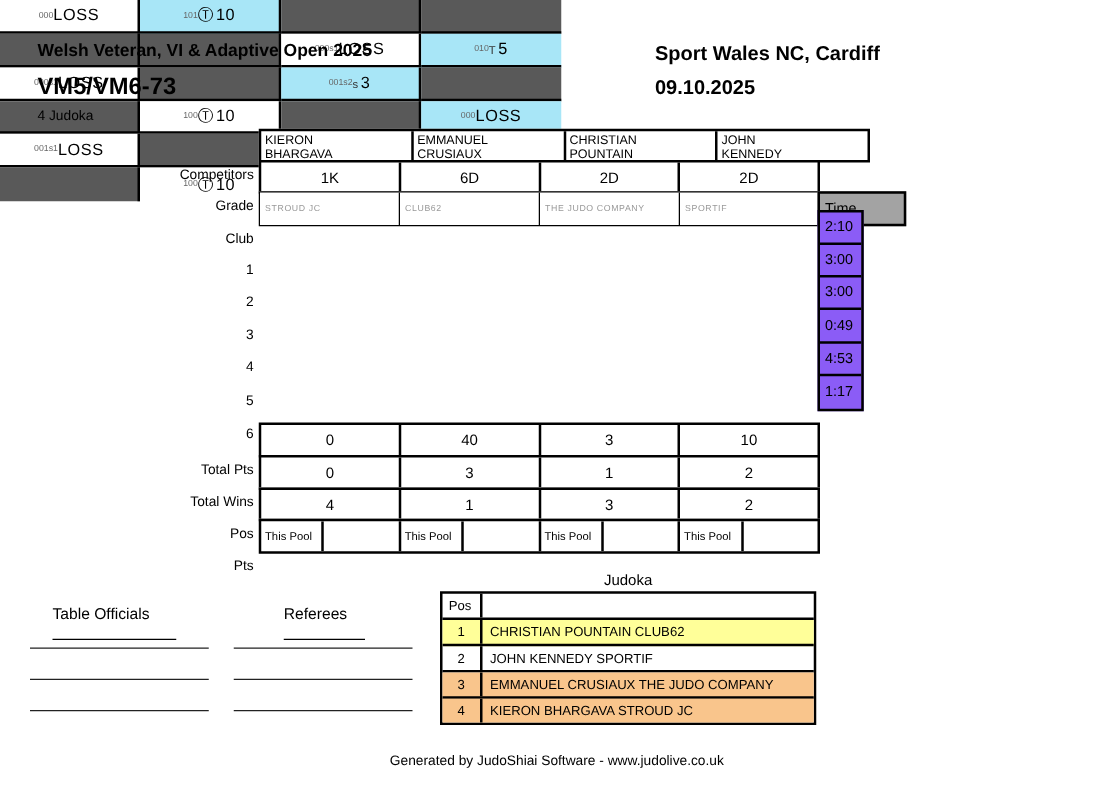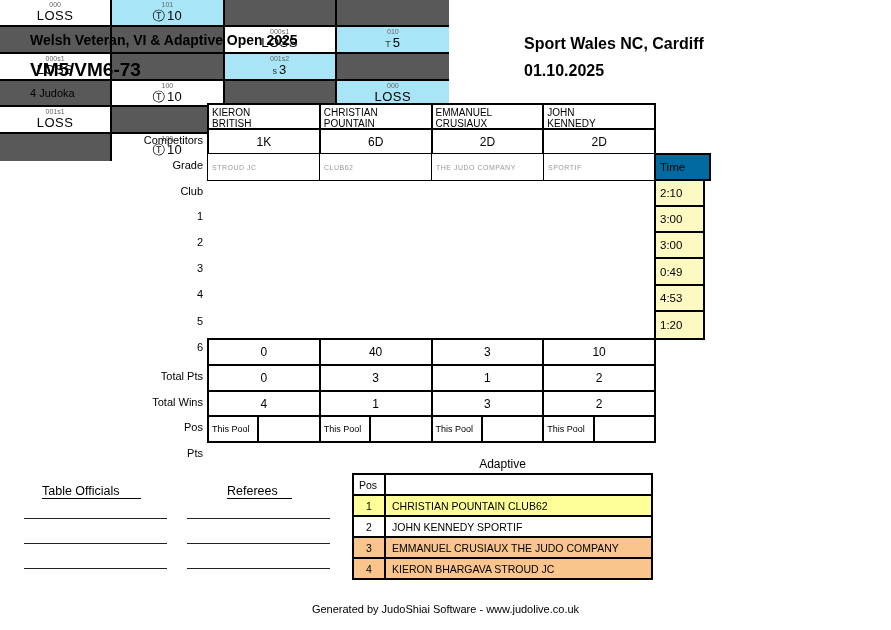--- a/index.html
+++ b/index.html
@@ -19,47 +19,47 @@
   .logo svg{margin-top:3px;}
 
   
   .lbl{position:absolute;left:60px;width:143px;text-align:right;font-size:11px;margin-top:24px;}
 
   
   .band{position:absolute;border:2px solid #000;box-sizing:border-box;display:flex;background:#fff;}
   .band>div{flex:1;box-sizing:border-box;border-right:2px solid #000;overflow:hidden;}
   .band>div:last-child{border-right:none;}
 
-  .comp-band{left:207px;top:103px;width:449px;height:27px;align-items:center;}
+  .comp-band{left:207px;top:103px;width:489px;height:27px;align-items:center;}
   .hcell{font-size:10px;line-height:11px;padding:2px 0 0 3px;}
   .grade-band{left:207px;top:128px;width:449px;height:27px;text-align:center;}
   .gcell{display:flex;align-items:center;justify-content:center;font-size:12px;}
   .club-band{left:207px;top:153px;width:449px;height:28px;border-width:1px;}
   .club-band>div{border-right:1px solid #000;}
   .club-band>div:last-child{border-right:none;}
   .ccell{display:flex;align-items:center;padding-left:4px;font-size:7px;color:#999;letter-spacing:.5px;}
 
   .match-band{left:207px;top:179px;width:449px;height:161px;display:grid;
               grid-template-columns:repeat(4,1fr);grid-template-rows:repeat(6,1fr);}
   .mcell{border-right:2px solid #000;border-bottom:2px solid #000;box-sizing:border-box;
-         display:flex;flex-direction:column;align-items:center;overflow:hidden;}
+         display:flex;flex-direction:row;align-items:center;overflow:hidden;justify-content:center;}
   .match-band .mcell:nth-child(4n){border-right:none;}
   .match-band .mcell:nth-child(n+21){border-bottom:none;}
   .mg{background:#595959;}
   .mb{background:#a8e6f7;}
   .mw{background:#fff;}
   .code{font-size:7px;line-height:8px;color:#666;margin-top:1px;}
   .score{font-size:13px;line-height:14px;letter-spacing:.5px;white-space:nowrap;}
   .sym{font-size:9px;color:#333;margin-right:2px;letter-spacing:0;}
   .sym.circ{font-size:12.5px;color:#000;}
 
-  .time-head{position:absolute;left:654px;top:153px;width:57px;height:28px;border:2px solid #000;
-             box-sizing:border-box;display:flex;align-items:center;padding-left:4px;font-size:11.5px;background:#0369a1;}
-  .time-col{position:absolute;left:654px;top:179px;width:51px;height:161px;border:2px solid #000;
-            box-sizing:border-box;display:grid;grid-template-rows:repeat(6,1fr);background:#fef9c3;}
+  .time-head{position:absolute;left:654px;top:153px;width:71px;height:28px;border:2px solid #000;
+             box-sizing:border-box;display:flex;align-items:center;padding-left:4px;font-size:11.5px;background:#a3a3a3;}
+  .time-col{position:absolute;left:654px;top:168px;width:37px;height:161px;border:2px solid #000;
+            box-sizing:border-box;display:grid;grid-template-rows:repeat(6,1fr);background:#8b5cf6;}
   .tcell{border-bottom:2px solid #000;box-sizing:border-box;display:flex;align-items:center;
          padding-left:4px;font-size:11.5px;}
   .time-col .tcell:last-child{border-bottom:none;}
 
   .tp-band{left:207px;top:338px;width:449px;height:28px;}
   .tw-band{left:207px;top:364px;width:449px;height:28px;}
   .pos-band{left:207px;top:390px;width:449px;height:27px;}
   .num-cell{display:flex;align-items:center;justify-content:center;font-size:12px;}
 
   .pts-band{left:207px;top:415px;width:449px;height:28px;}
@@ -76,65 +76,65 @@
   .results-table .r-row:last-child{border-bottom:none;}
   .r-pos{width:32px;border-right:2px solid #000;box-sizing:border-box;display:flex;
          align-items:center;justify-content:center;font-size:10.5px;}
   .r-head .r-pos{justify-content:flex-start;padding-left:5px;}
   .r-name{flex:1;display:flex;align-items:center;padding-left:6px;font-size:10.5px;}
   .r-head .r-name{justify-content:center;padding-left:0;font-size:11px;}
   .gold{background:#ffff99;}
   .bronze{background:#f9c58c;}
 
   
-  .off-label{position:absolute;font-size:12.5px;border-bottom:1px solid #000;padding-bottom:0;}
+  .off-label{position:absolute;font-size:12.5px;border-bottom:1px solid #000;padding-bottom:13px;}
   .off-tab{left:42px;top:484px;width:99px;}
   .off-ref{left:227px;top:484px;width:65px;}
   .sig{position:absolute;width:143px;height:0;border-bottom:1px solid #222;}
 
   .footer{position:absolute;left:0;top:603px;width:891px;text-align:center;font-size:11px;}
 </style>
 </head>
 <body>
 
 <div class="page">
 
   <div class="title">Welsh Veteran, VI &amp; Adaptive Open 2025</div>
   <div class="subtitle">VM5/VM6-73</div>
   <div class="judoka">4 Judoka</div>
   <div class="venue">Sport Wales NC, Cardiff</div>
-  <div class="date">01.10.2025</div>
+  <div class="date">09.10.2025</div>
 
 
   <div class="lbl" style="top:110px">Competitors</div>
   <div class="lbl" style="top:135px">Grade</div>
   <div class="lbl" style="top:161px">Club</div>
   <div class="lbl" style="top:186px">1</div>
   <div class="lbl" style="top:212px">2</div>
   <div class="lbl" style="top:238px">3</div>
   <div class="lbl" style="top:264px">4</div>
   <div class="lbl" style="top:291px">5</div>
   <div class="lbl" style="top:317px">6</div>
   <div class="lbl" style="top:346px">Total Pts</div>
   <div class="lbl" style="top:372px">Total Wins</div>
   <div class="lbl" style="top:397px">Pos</div>
   <div class="lbl" style="top:423px">Pts</div>
 
   <div class="band comp-band">
     <div class="hcell">
       <div>KIERON</div>
-      <div>BRITISH</div>
+      <div>BHARGAVA</div>
+    </div>
+    <div class="hcell">
+      <div>EMMANUEL</div>
+      <div>CRUSIAUX</div>
     </div>
     <div class="hcell">
       <div>CHRISTIAN</div>
       <div>POUNTAIN</div>
-    </div>
-    <div class="hcell">
-      <div>EMMANUEL</div>
-      <div>CRUSIAUX</div>
     </div>
     <div class="hcell">
       <div>JOHN</div>
       <div>KENNEDY</div>
     </div>
   </div>
 
   <div class="band grade-band">
     <div class="gcell">1K</div>
     <div class="gcell">6D</div>
@@ -218,21 +218,21 @@
     </div>
     <div class="mcell mg"></div>
   </div>
 
   <div class="time-col">
     <div class="tcell">2:10</div>
     <div class="tcell">3:00</div>
     <div class="tcell">3:00</div>
     <div class="tcell">0:49</div>
     <div class="tcell">4:53</div>
-    <div class="tcell">1:20</div>
+    <div class="tcell">1:17</div>
   </div>
 
   <div class="band tp-band">
     <div class="num-cell">0</div>
     <div class="num-cell">40</div>
     <div class="num-cell">3</div>
     <div class="num-cell">10</div>
   </div>
   <div class="band tw-band">
     <div class="num-cell">0</div>
@@ -258,21 +258,21 @@
     <div class="pcell">
       <div class="pool-box">This Pool</div>
       <div class="pool-rest"></div>
     </div>
     <div class="pcell">
       <div class="pool-box">This Pool</div>
       <div class="pool-rest"></div>
     </div>
   </div>
 
-  <div class="results-title">Adaptive</div>
+  <div class="results-title">Judoka</div>
   <div class="results-table">
     <div class="r-row r-head">
       <div class="r-pos">Pos</div>
     </div>
     <div class="r-row gold">
       <div class="r-pos">1</div>
       <div class="r-name">CHRISTIAN POUNTAIN CLUB62</div>
     </div>
     <div class="r-row">
       <div class="r-pos">2</div>

